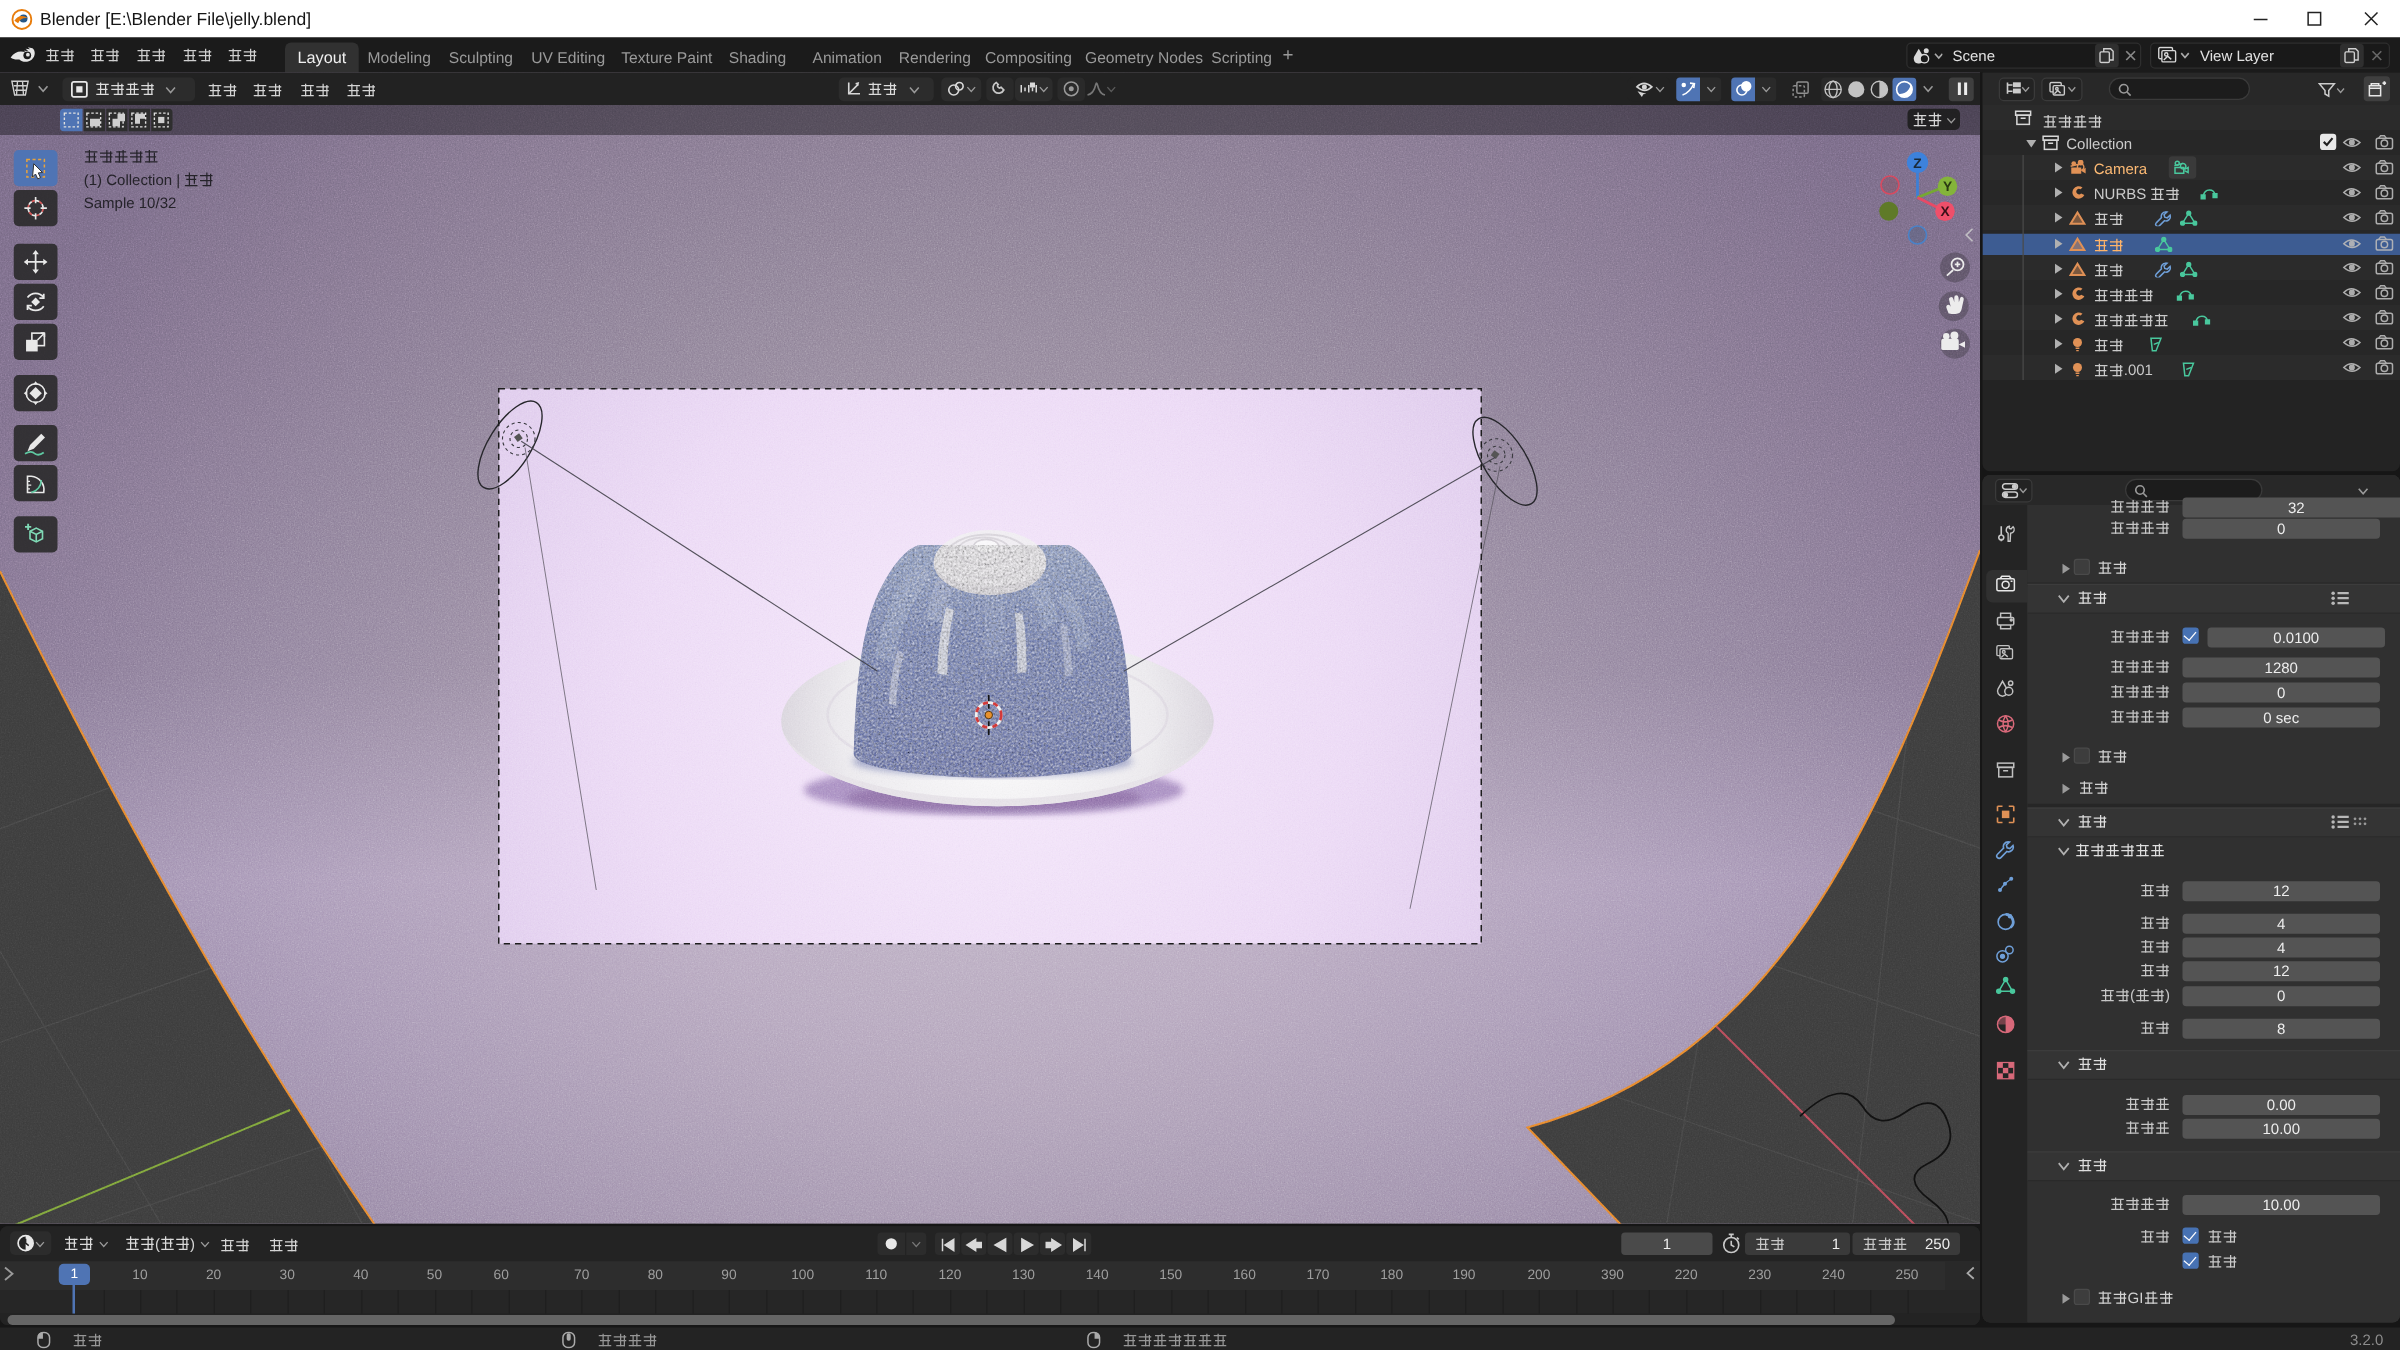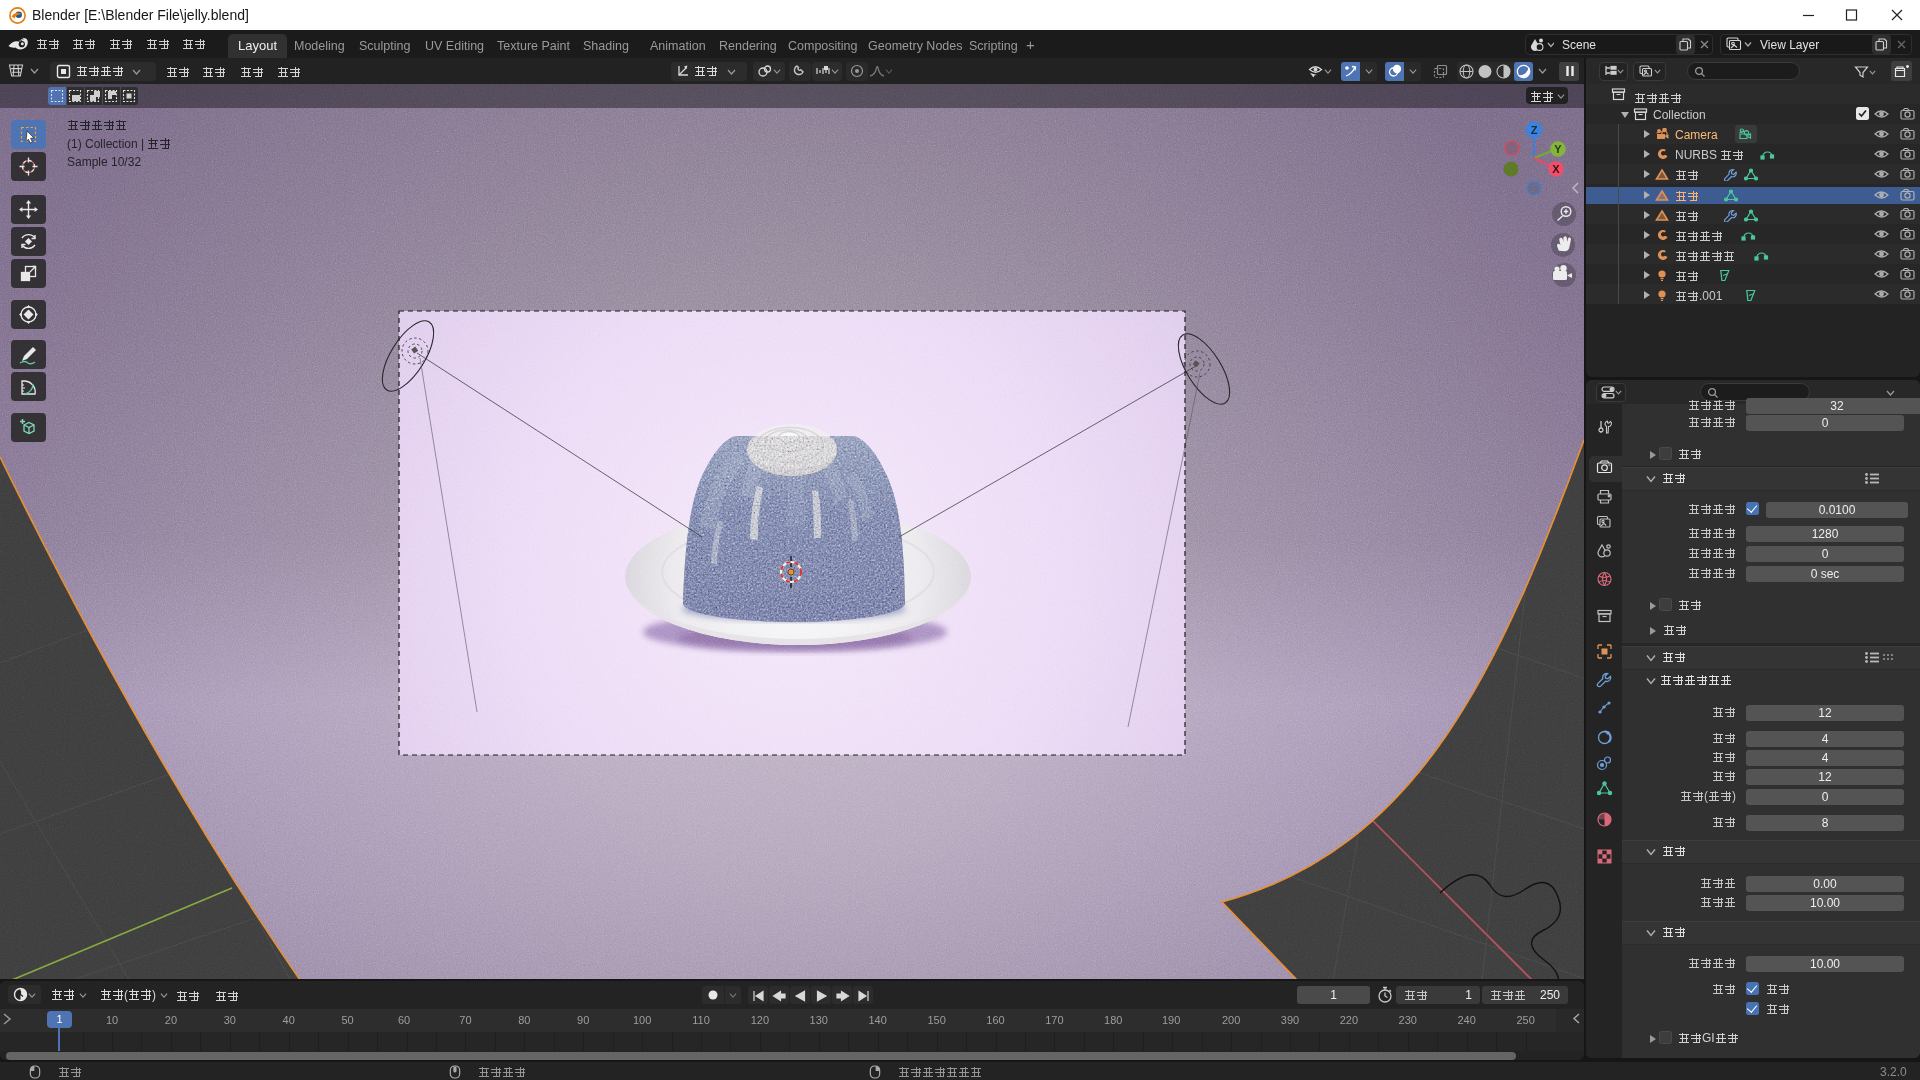--- a/index.html
+++ b/index.html
@@ -1339,21 +1339,21 @@
       <span style="color:#c6c6c6;font-size:12px"><span class="zh"><i></i><i></i><i></i></span></span>
       <span style="color:#eee;font-size:12px">250</span>
     </div>
 <div class="abs" style="left:0;top:28px;width:1584px;height:23px;background:#2d2d2d"></div>
 <div class="abs" style="left:1556px;top:28px;width:28px;height:42px;background:#292929;opacity:0.85"></div>
 <div class="abs" style="left:98.0px;top:33px;width:28px;text-align:center;color:#9e9e9e;font-size:11px">10</div>
 <div class="abs" style="left:156.9px;top:33px;width:28px;text-align:center;color:#9e9e9e;font-size:11px">20</div>
 <div class="abs" style="left:215.79999999999998px;top:33px;width:28px;text-align:center;color:#9e9e9e;font-size:11px">30</div>
 <div class="abs" style="left:274.7px;top:33px;width:28px;text-align:center;color:#9e9e9e;font-size:11px">40</div>
 <div class="abs" style="left:333.6px;top:33px;width:28px;text-align:center;color:#9e9e9e;font-size:11px">50</div>
-<div class="abs" style="left:398px;top:33px;width:28px;color:#9e9e9e;font-size:11px">60</div>
+<div class="abs" style="left:387px;top:33px;width:28px;text-align:center;color:#9e9e9e;font-size:11px">60</div>
 <div class="abs" style="left:451.4px;top:33px;width:28px;text-align:center;color:#9e9e9e;font-size:11px">70</div>
 <div class="abs" style="left:510.29999999999995px;top:33px;width:28px;text-align:center;color:#9e9e9e;font-size:11px">80</div>
 <div class="abs" style="left:569.2px;top:33px;width:28px;text-align:center;color:#9e9e9e;font-size:11px">90</div>
 <div class="abs" style="left:628.1px;top:33px;width:28px;text-align:center;color:#9e9e9e;font-size:11px">100</div>
 <div class="abs" style="left:687.0px;top:33px;width:28px;text-align:center;color:#9e9e9e;font-size:11px">110</div>
 <div class="abs" style="left:745.9px;top:33px;width:28px;text-align:center;color:#9e9e9e;font-size:11px">120</div>
 <div class="abs" style="left:804.8px;top:33px;width:28px;text-align:center;color:#9e9e9e;font-size:11px">130</div>
 <div class="abs" style="left:863.6999999999999px;top:33px;width:28px;text-align:center;color:#9e9e9e;font-size:11px">140</div>
 <div class="abs" style="left:922.6px;top:33px;width:28px;text-align:center;color:#9e9e9e;font-size:11px">150</div>
 <div class="abs" style="left:981.5px;top:33px;width:28px;text-align:center;color:#9e9e9e;font-size:11px">160</div>

